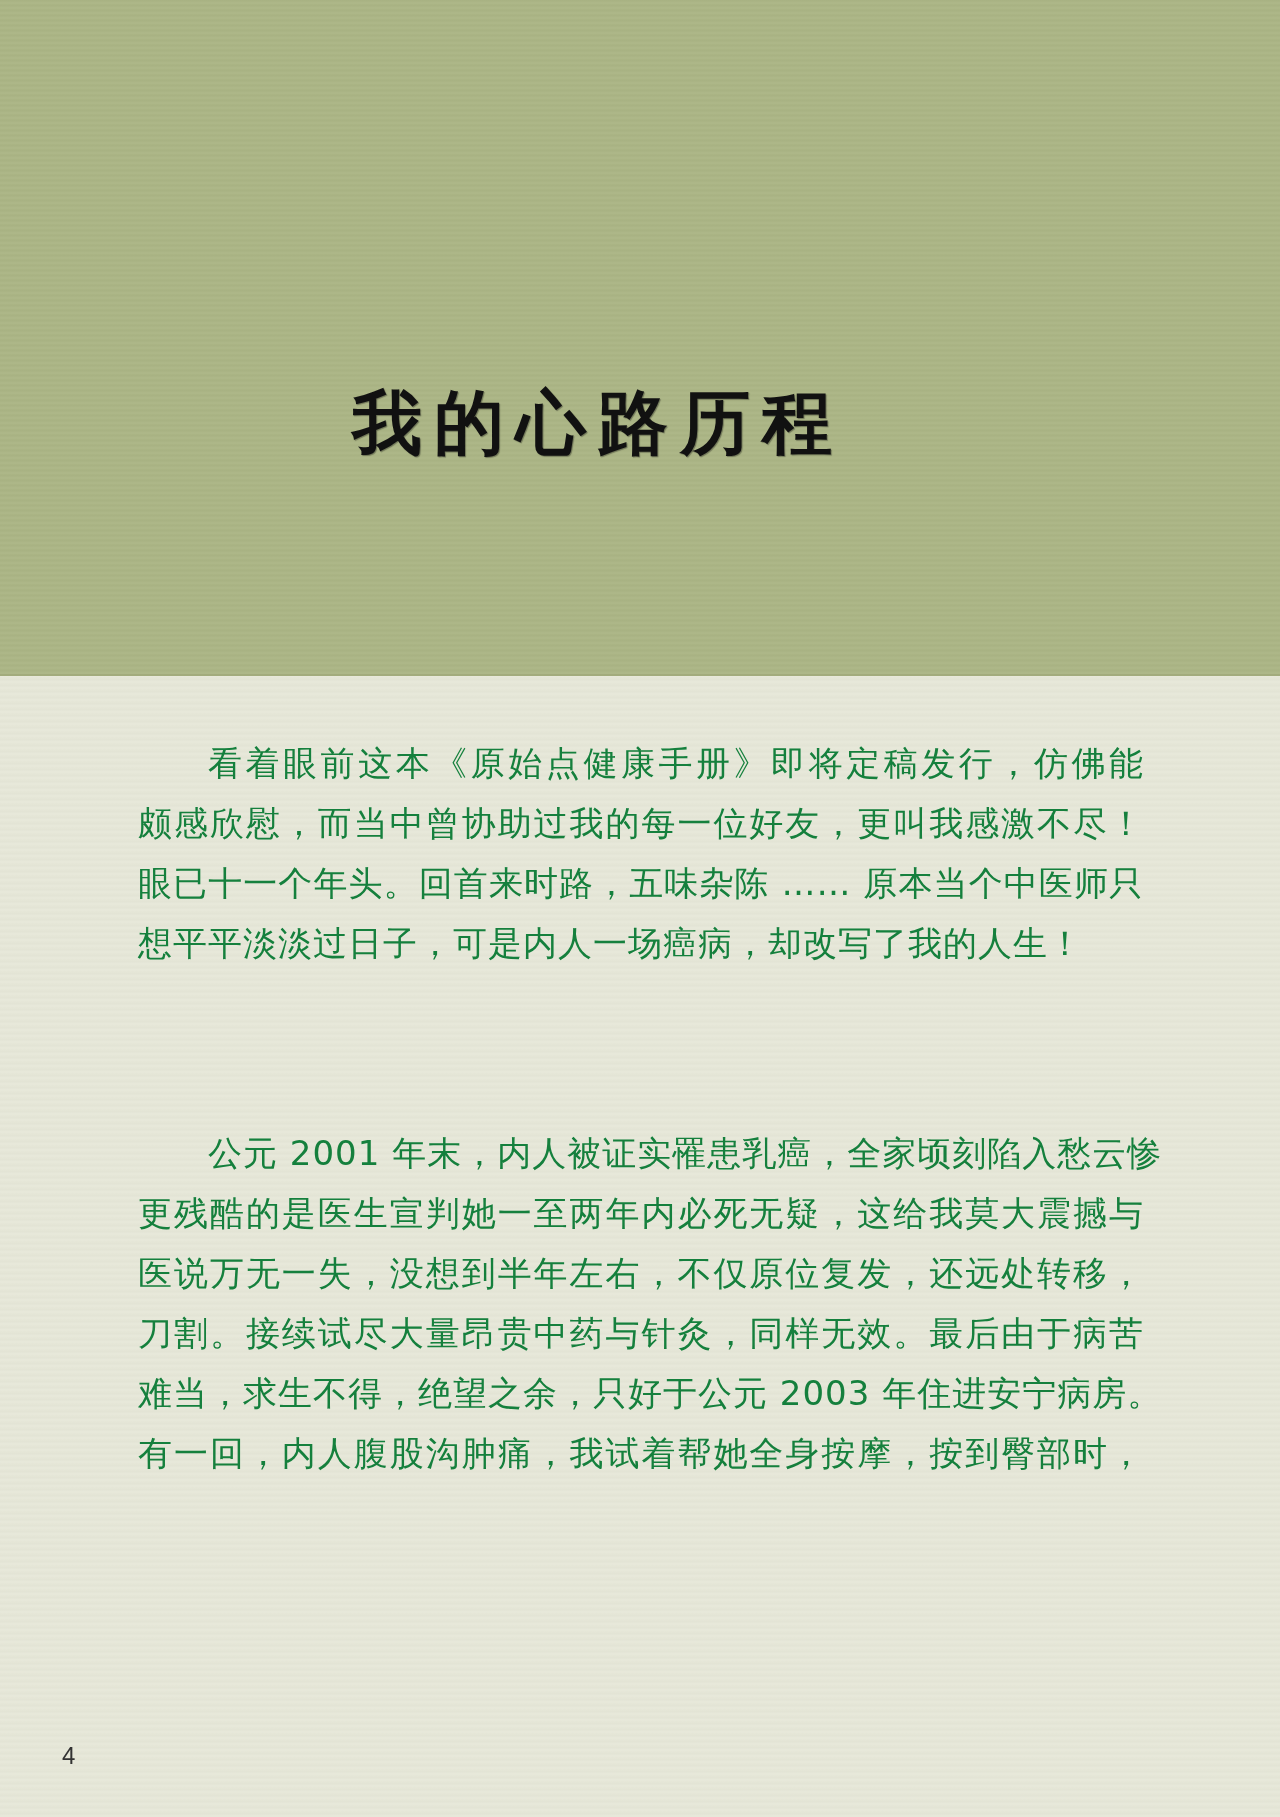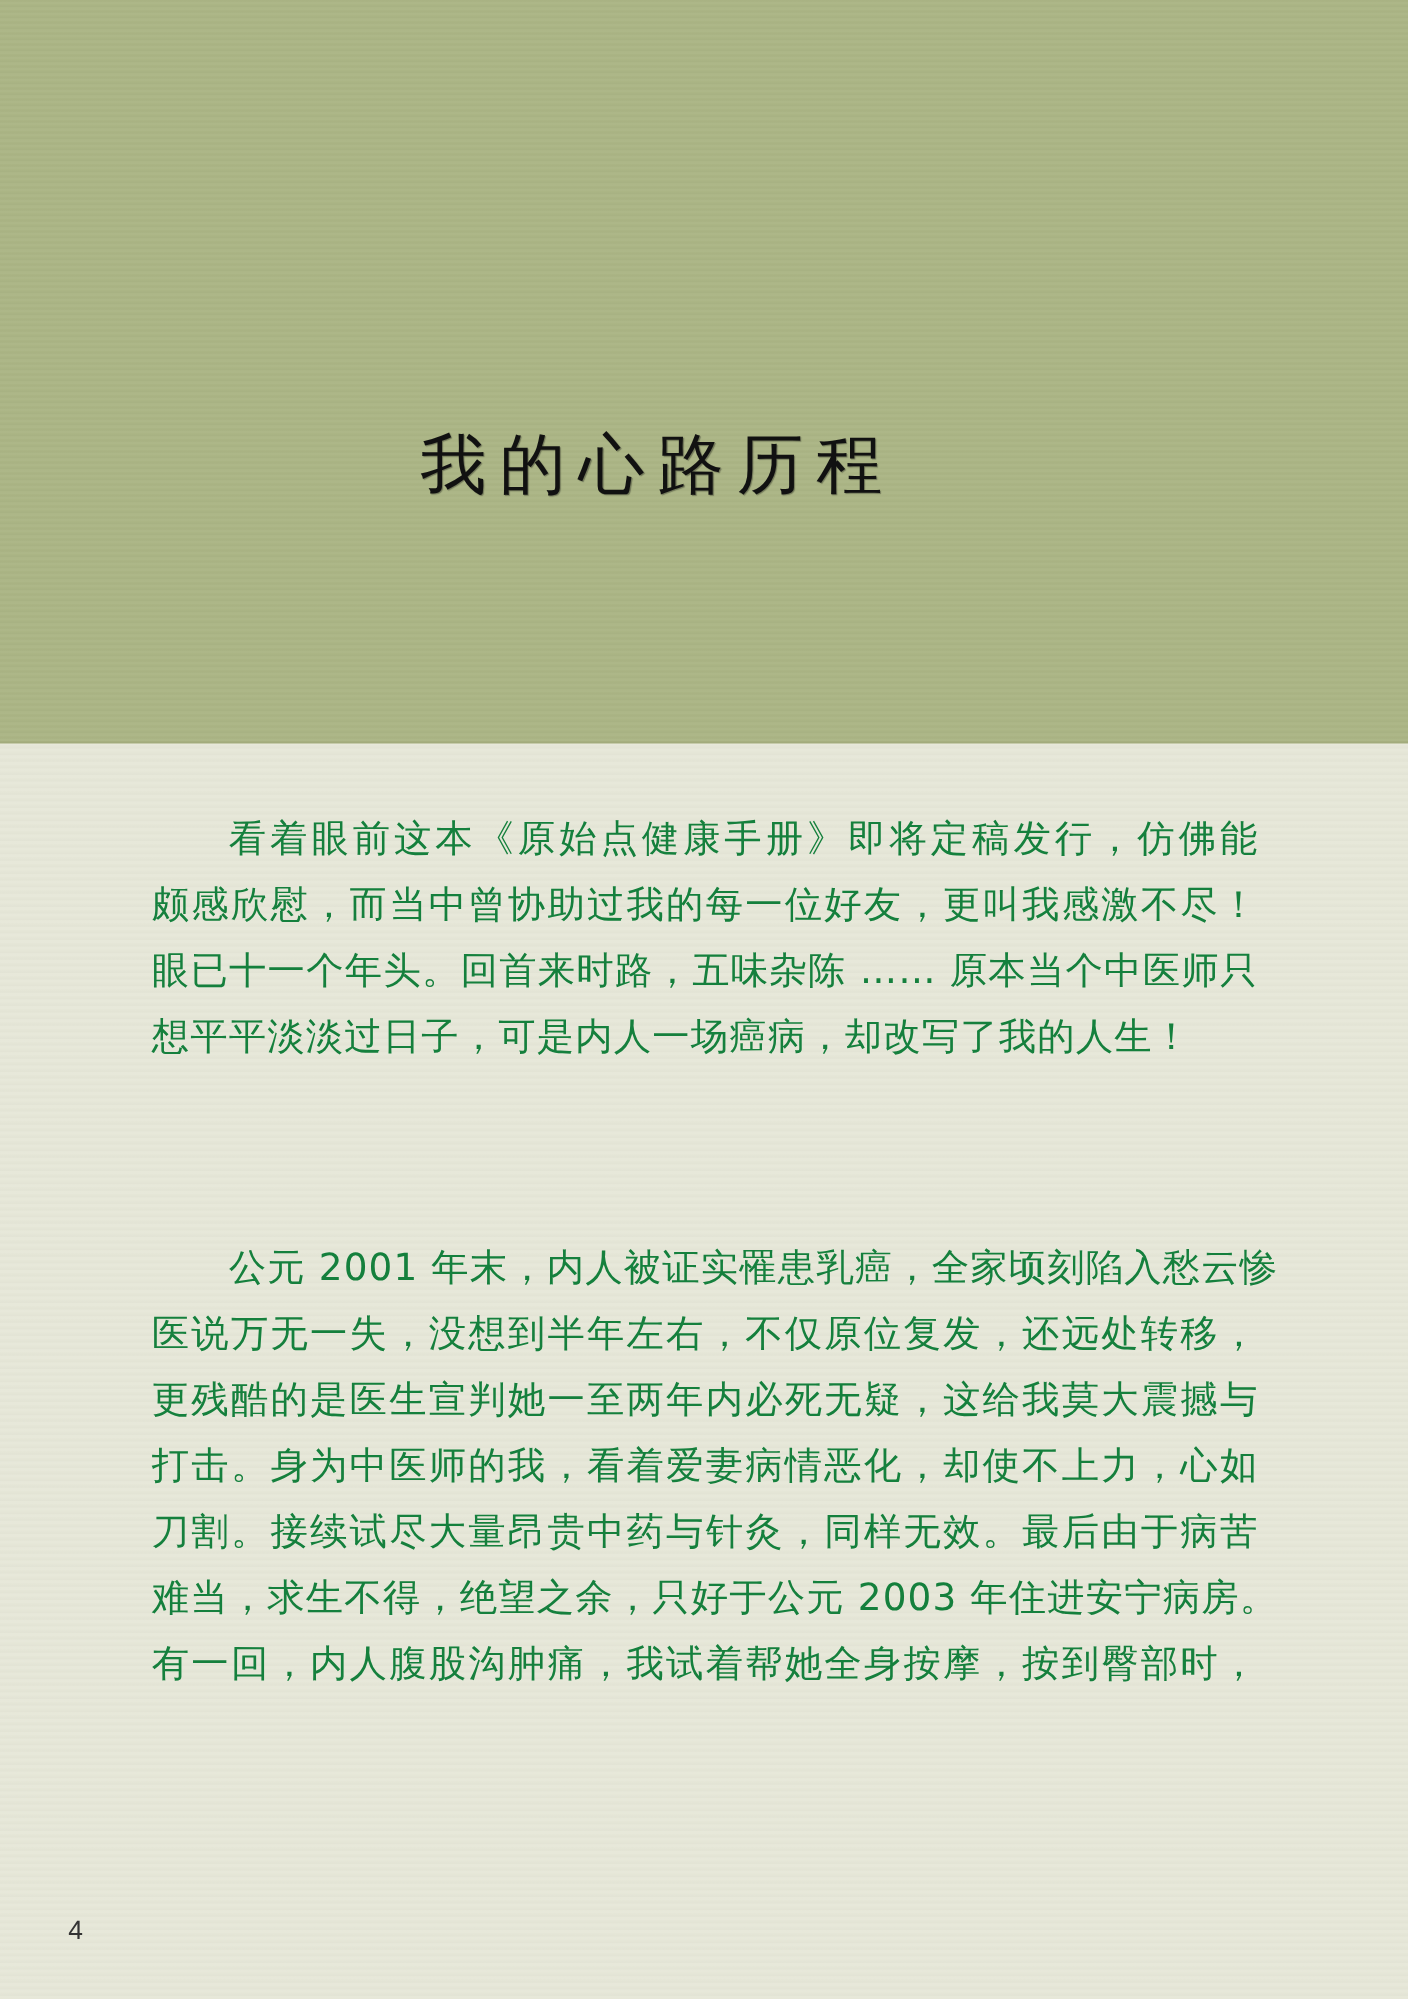--- a/index.html
+++ b/index.html
@@ -23,28 +23,27 @@
       background-image: repeating-linear-gradient(0deg, rgba(255,255,255,0.025) 0px, rgba(255,255,255,0.025) 2px, rgba(0,0,0,0.02) 3px, rgba(0,0,0,0.0) 5px);
       border-bottom: 2px solid #a2ab7c;
     }
     .chapter-title {
       position: absolute;
       left: 352px;
       top: 368px;
       width: 660px;
       height: 110px;
       font-family: "DejaVu Serif", serif;
-      font-size: 60px;
-      font-weight: normal;
+      font-size: 70px;
+      font-weight: bold;
       line-height: 110px;
       letter-spacing: 12px;
       color: #111111;
       white-space: nowrap;
       text-shadow: 1px 1px 1px rgba(0,0,0,0.35);
-      margin-left: 30px;
     }
     .paper {
       position: absolute;
       left: 0; top: 676px;
       width: 1280px;
       height: 1141px;
       background: #e6e7d8;
       background-image: repeating-linear-gradient(0deg, rgba(255,255,255,0.04) 0px, rgba(255,255,255,0.04) 2px, rgba(0,0,0,0.015) 3px, rgba(0,0,0,0) 6px);
     }
     .body-text {
@@ -91,21 +90,20 @@
 
 <div class="body-text" id="para-1">
   <span class="para-line indent">看着眼前这本《原始点健康手册》即将定稿发行，仿佛能</span>
   <span class="para-line">颇感欣慰，而当中曾协助过我的每一位好友，更叫我感激不尽！</span>
   <span class="para-line">眼已十一个年头。回首来时路，五味杂陈 …… 原本当个中医师只</span>
   <span class="para-line last">想平平淡淡过日子，可是内人一场癌病，却改写了我的人生！</span>
 </div>
 
 <div class="body-text" id="para-2">
   <span class="para-line indent">公元 2001 年末，内人被证实罹患乳癌，全家顷刻陷入愁云惨</span>
+  <span class="para-line">更残酷的是医生宣判她一至两年内必死无疑，这给我莫大震撼与</span>
   <span class="para-line">医说万无一失，没想到半年左右，不仅原位复发，还远处转移，</span>
-  <span class="para-line">更残酷的是医生宣判她一至两年内必死无疑，这给我莫大震撼与</span>
-  <span class="para-line">打击。身为中医师的我，看着爱妻病情恶化，却使不上力，心如</span>
   <span class="para-line">刀割。接续试尽大量昂贵中药与针灸，同样无效。最后由于病苦</span>
   <span class="para-line">难当，求生不得，绝望之余，只好于公元 2003 年住进安宁病房。</span>
   <span class="para-line">有一回，内人腹股沟肿痛，我试着帮她全身按摩，按到臀部时，</span>
 </div>
 
 <div class="page-number">4</div>
 
 </body></html>

